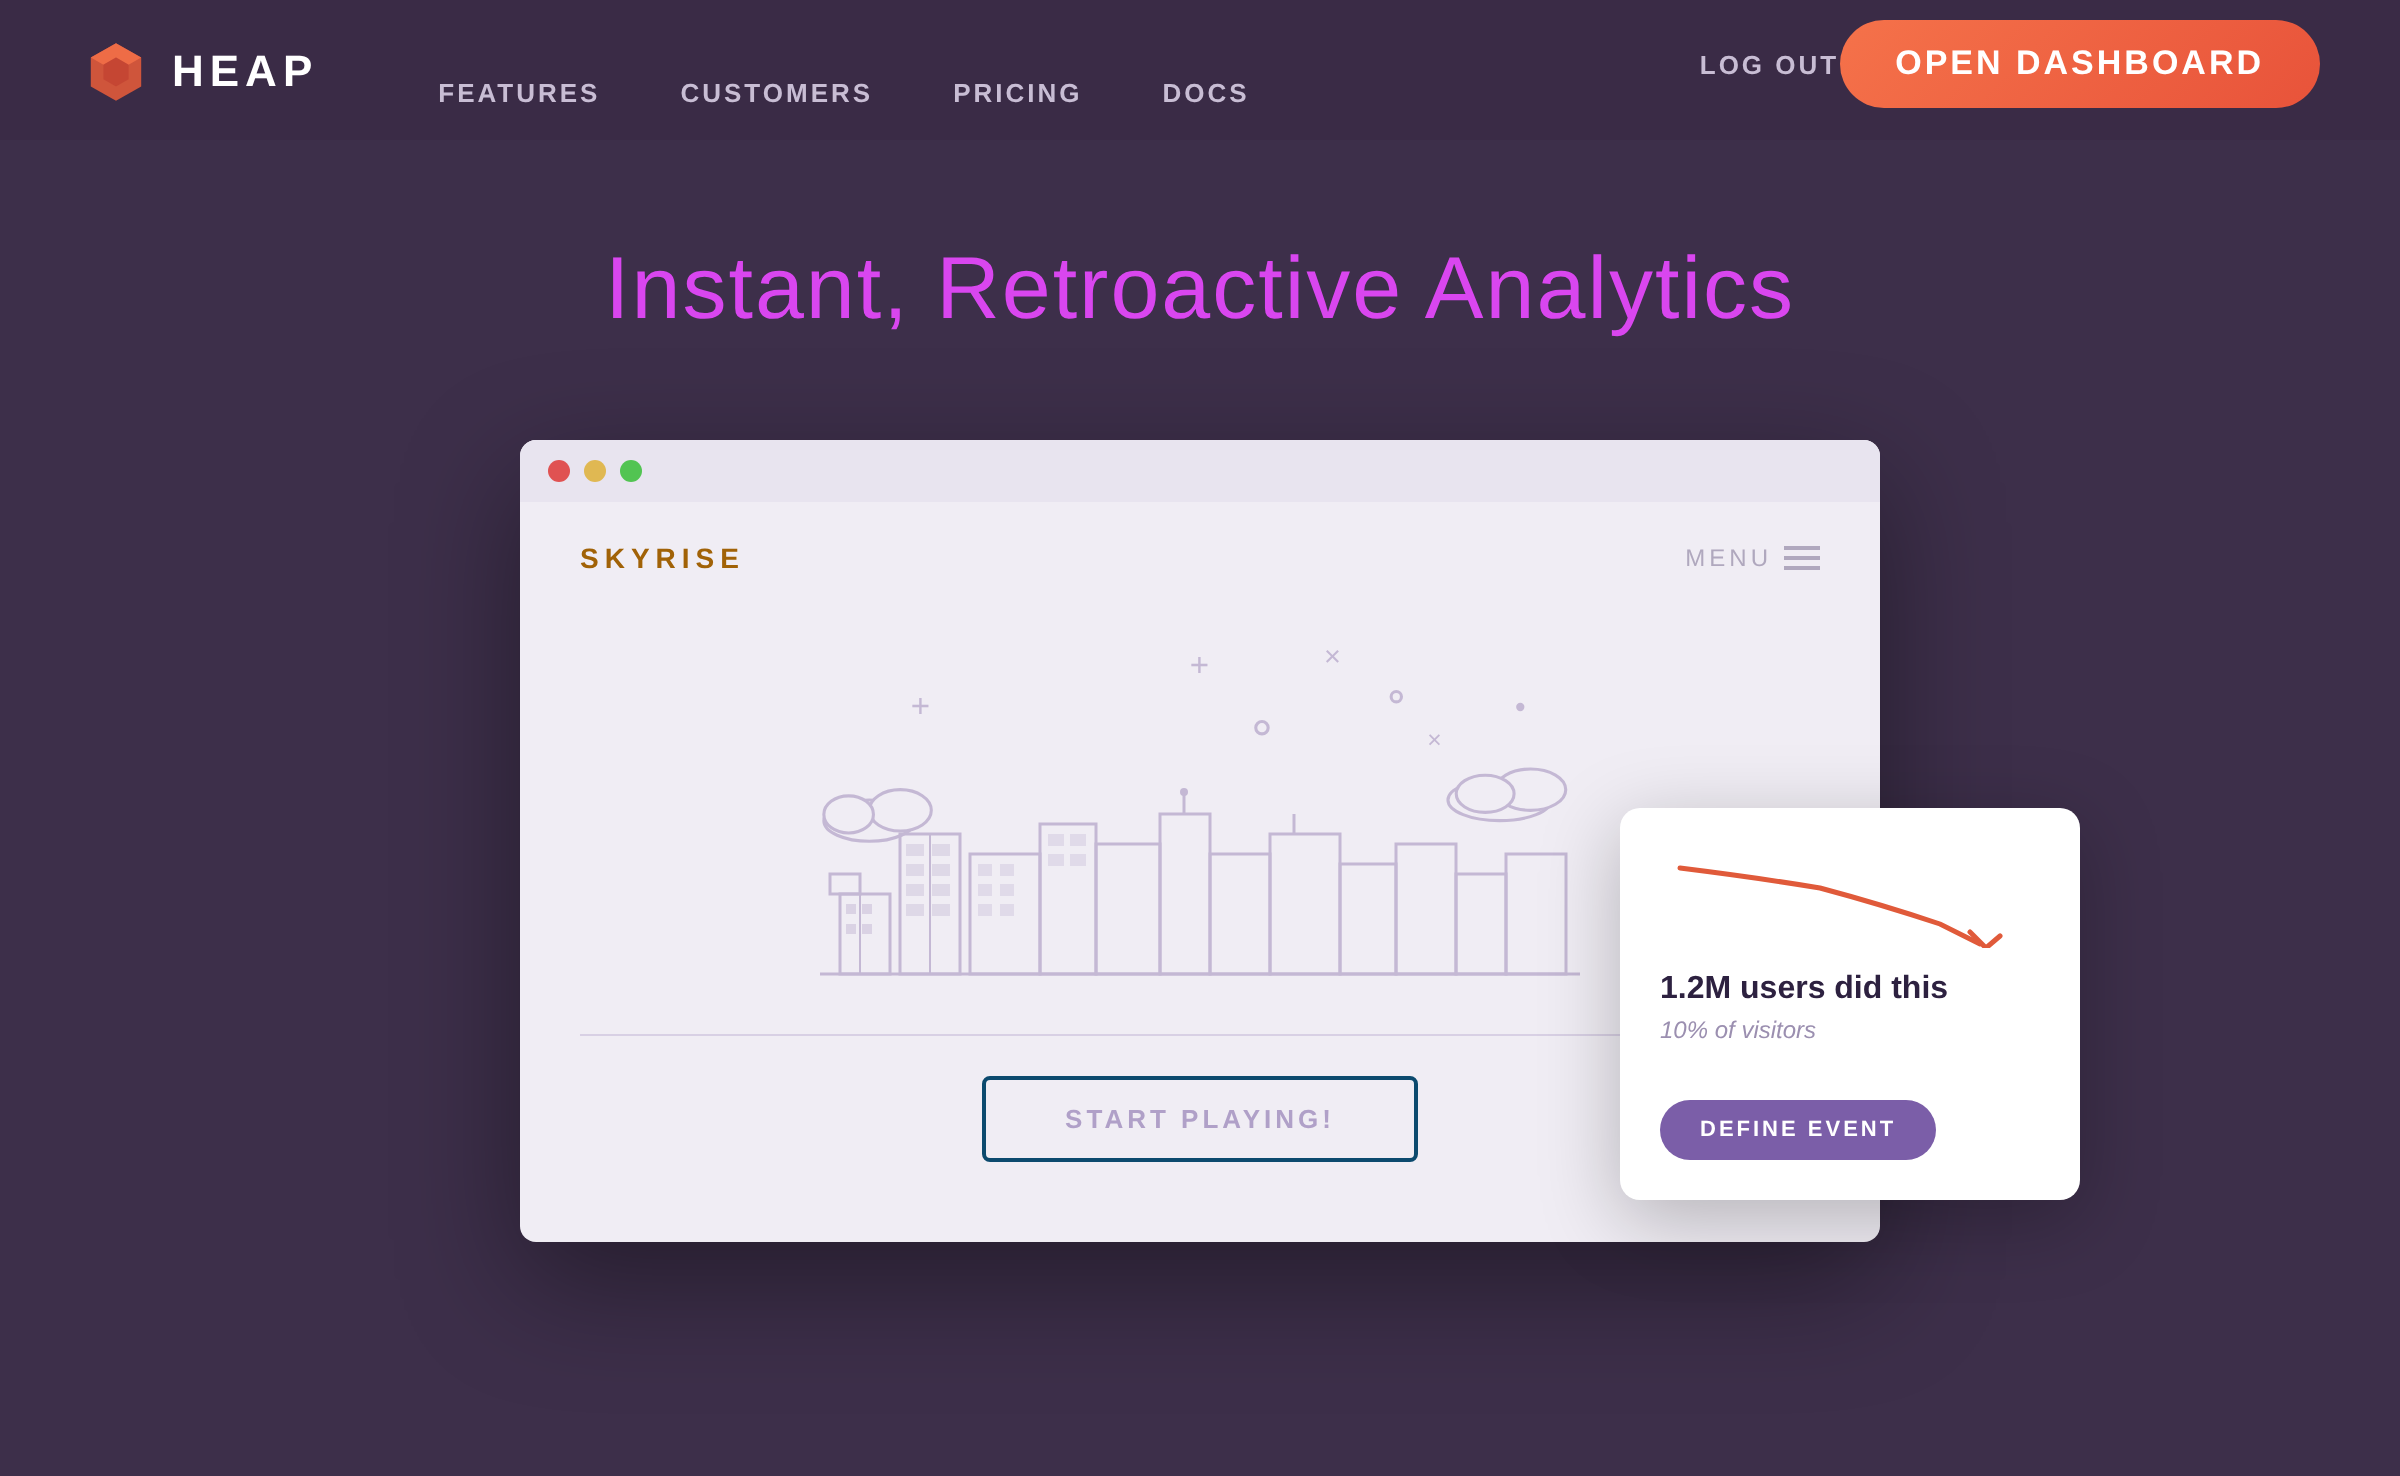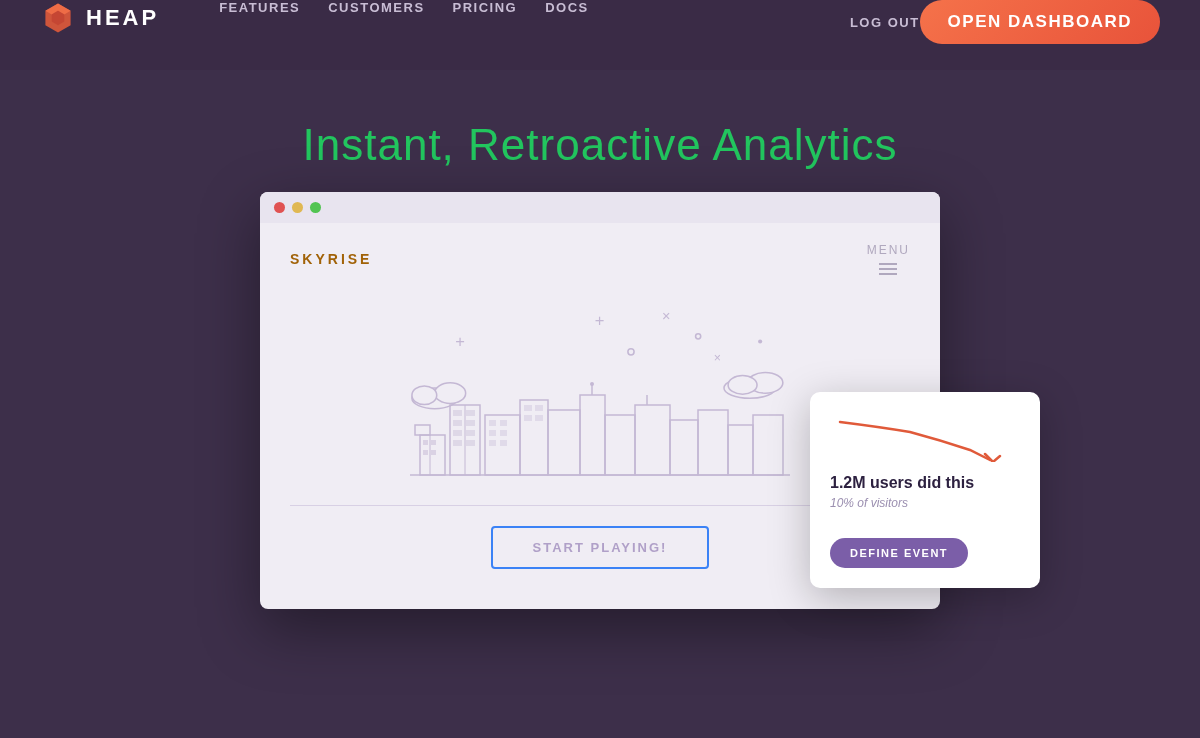--- a/index.html
+++ b/index.html
@@ -7,22 +7,22 @@
       width: 1200px;
       height: 738px;
       background: #3d2f4a;
       font-family: -apple-system, BlinkMacSystemFont, 'Segoe UI', sans-serif;
       overflow: hidden;
     }
 
     
     nav {
       display: flex;
-      align-items: flex-start;
-      padding: 0 40px;
+      align-items: flex-end;
+      padding: 16px 40px;
       height: 70px;
       background: #3a2b46;
     }
     .logo {
       display: flex;
       align-items: center;
       gap: 10px;
       margin-right: 60px;
     }
     .logo-icon {
@@ -30,21 +30,21 @@
       height: 36px;
     }
     .logo-text {
       color: #fff;
       font-size: 22px;
       font-weight: 700;
       letter-spacing: 3px;
     }
     .nav-links {
       display: flex;
-      gap: 28px;
+      gap: 40px;
       flex: 1;
     }
     .nav-link {
       color: #c8bdd4;
       font-size: 13px;
       font-weight: 600;
       letter-spacing: 1.5px;
       text-transform: uppercase;
       cursor: pointer;
       text-decoration: none;
@@ -77,25 +77,25 @@
     }
 
     
     .hero {
       display: flex;
       flex-direction: column;
       align-items: center;
       padding-top: 50px;
     }
     .hero-title {
-      color: #22c55e;
+      color: #d946ef;
       font-size: 44px;
       font-weight: 300;
       letter-spacing: 1px;
-      margin-bottom: 22px;
+      margin-bottom: 50px;
     }
 
     
     .browser-wrapper {
       position: relative;
       width: 680px;
     }
     .browser {
       background: #f0edf4;
       border-radius: 8px;
@@ -135,21 +135,20 @@
       font-weight: 700;
       letter-spacing: 3px;
     }
     .skyrise-menu {
       color: #b0a8be;
       font-size: 12px;
       letter-spacing: 2px;
       display: flex;
       align-items: center;
       gap: 6px;
-      flex-direction: column;
     }
     .menu-lines {
       display: flex;
       flex-direction: column;
       gap: 3px;
     }
     .menu-line {
       width: 18px;
       height: 2px;
       background: #b0a8be;
@@ -174,21 +173,21 @@
       top: 0;
       left: 0;
       right: 0;
       bottom: 40px;
     }
 
     .start-btn {
       display: block;
       margin: 20px auto 0;
       background: transparent;
-      border: 2px solid #3b82f6;
+      border: 2px solid #0c4a6e;
       color: #b0a0c8;
       font-size: 13px;
       font-weight: 700;
       letter-spacing: 2px;
       padding: 12px 40px;
       border-radius: 4px;
       cursor: pointer;
       text-transform: uppercase;
     }
 

